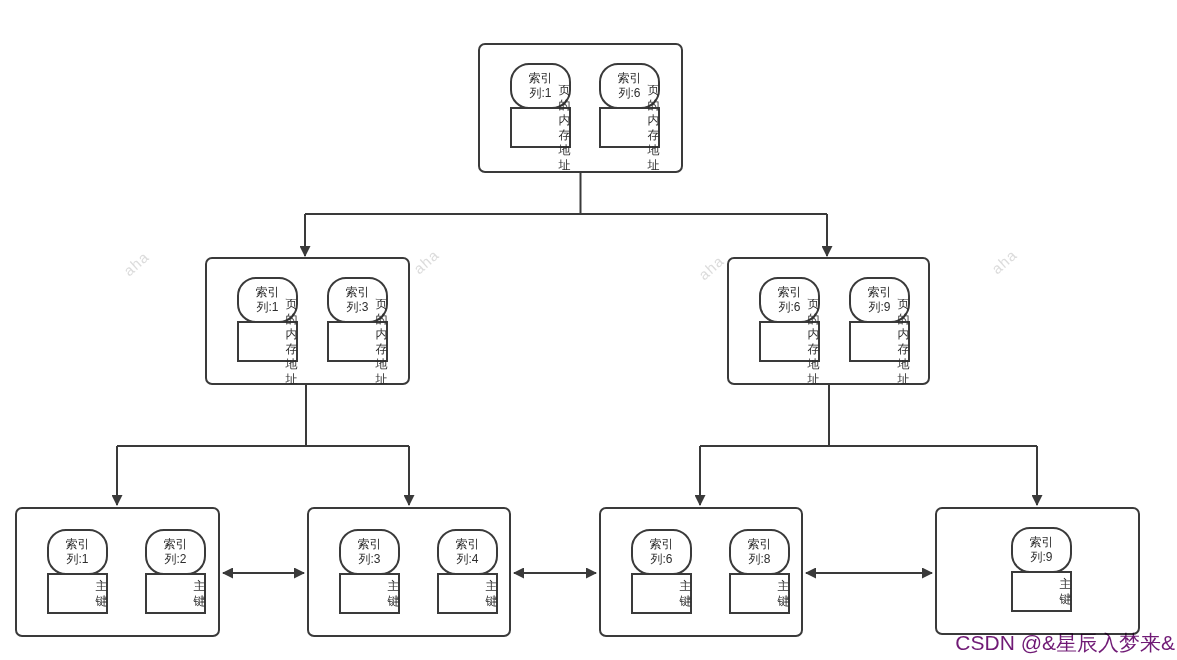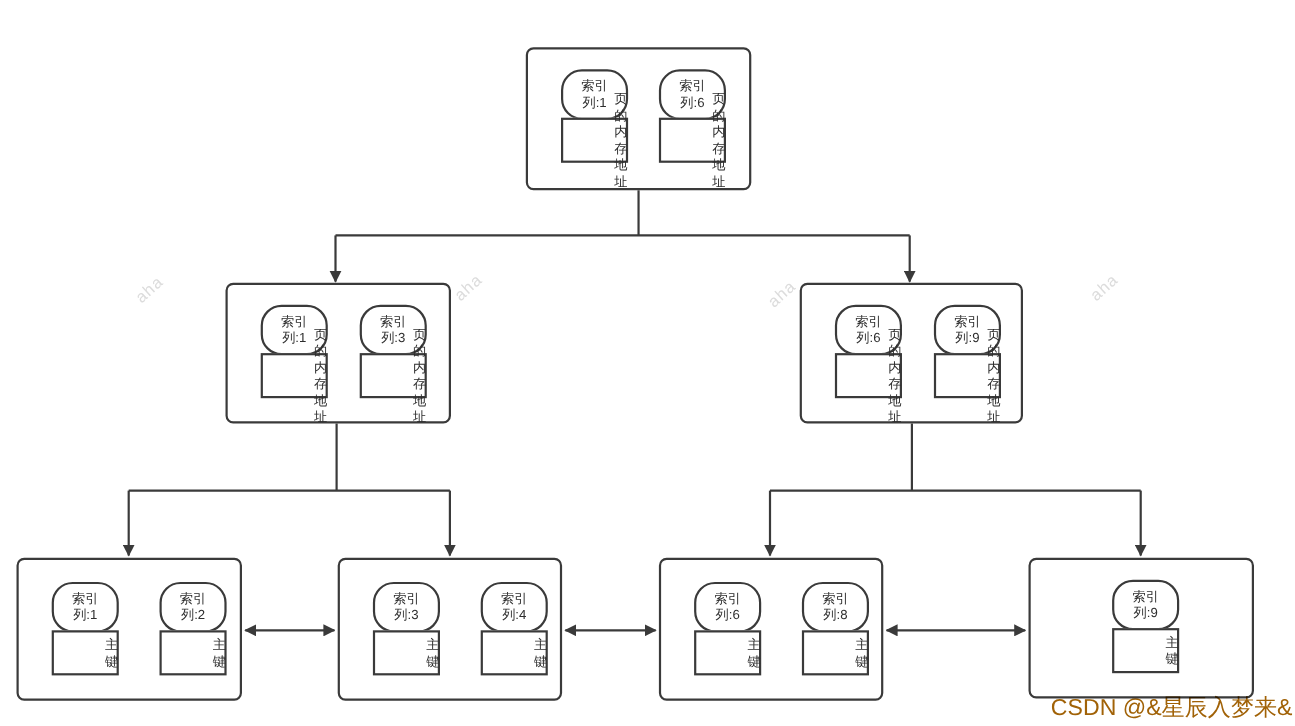--- a/index.html
+++ b/index.html
@@ -39,21 +39,21 @@
     color:#dcdcdc;
     font-size:15px;
     transform:rotate(-42deg);
     letter-spacing:1px;
     user-select:none;
   }
   .wm-csdn {
     position:absolute;
     z-index:5;
     right:2px; top:629px;
-    color:#a16207;
+    color:#701a75;
     font-size:21px;
     mix-blend-mode:multiply;
     user-select:none;
   }
 </style>
 </head>
 <body>
 
 <div class="canvas">
 

